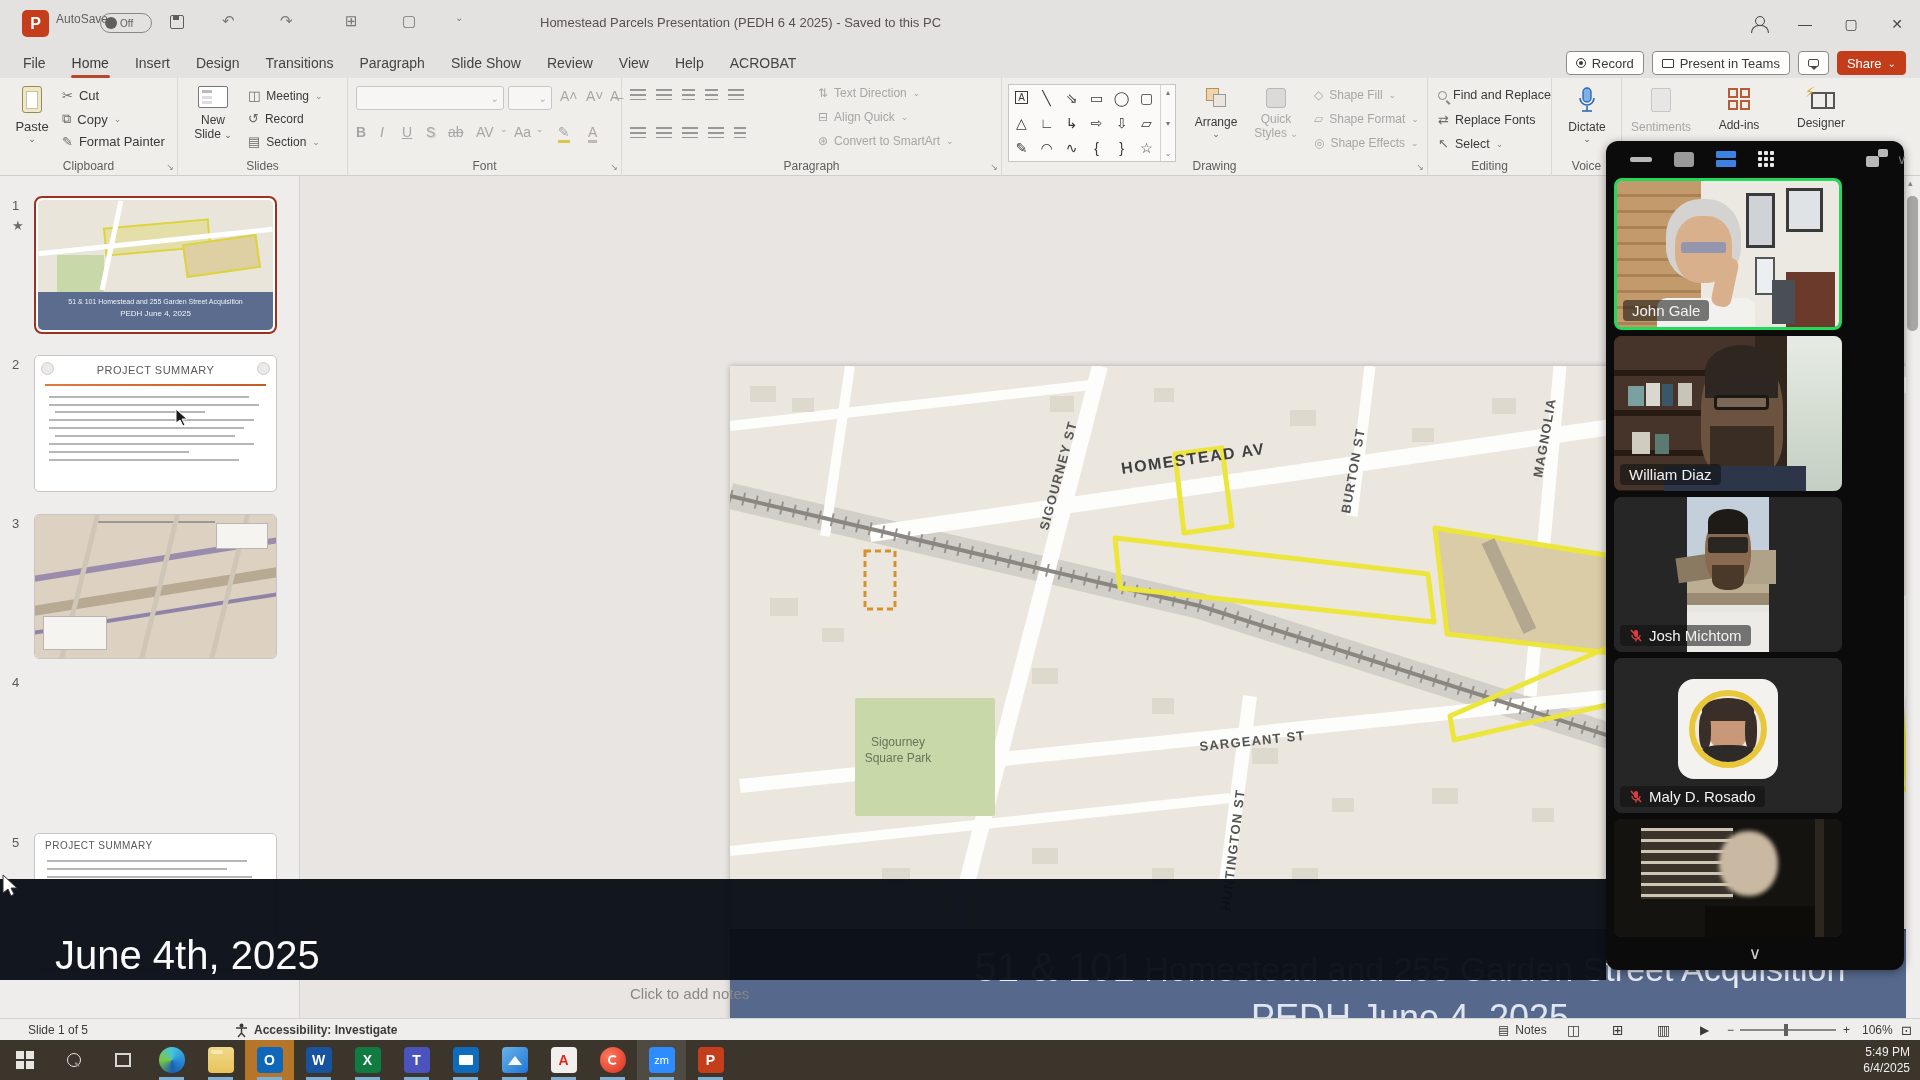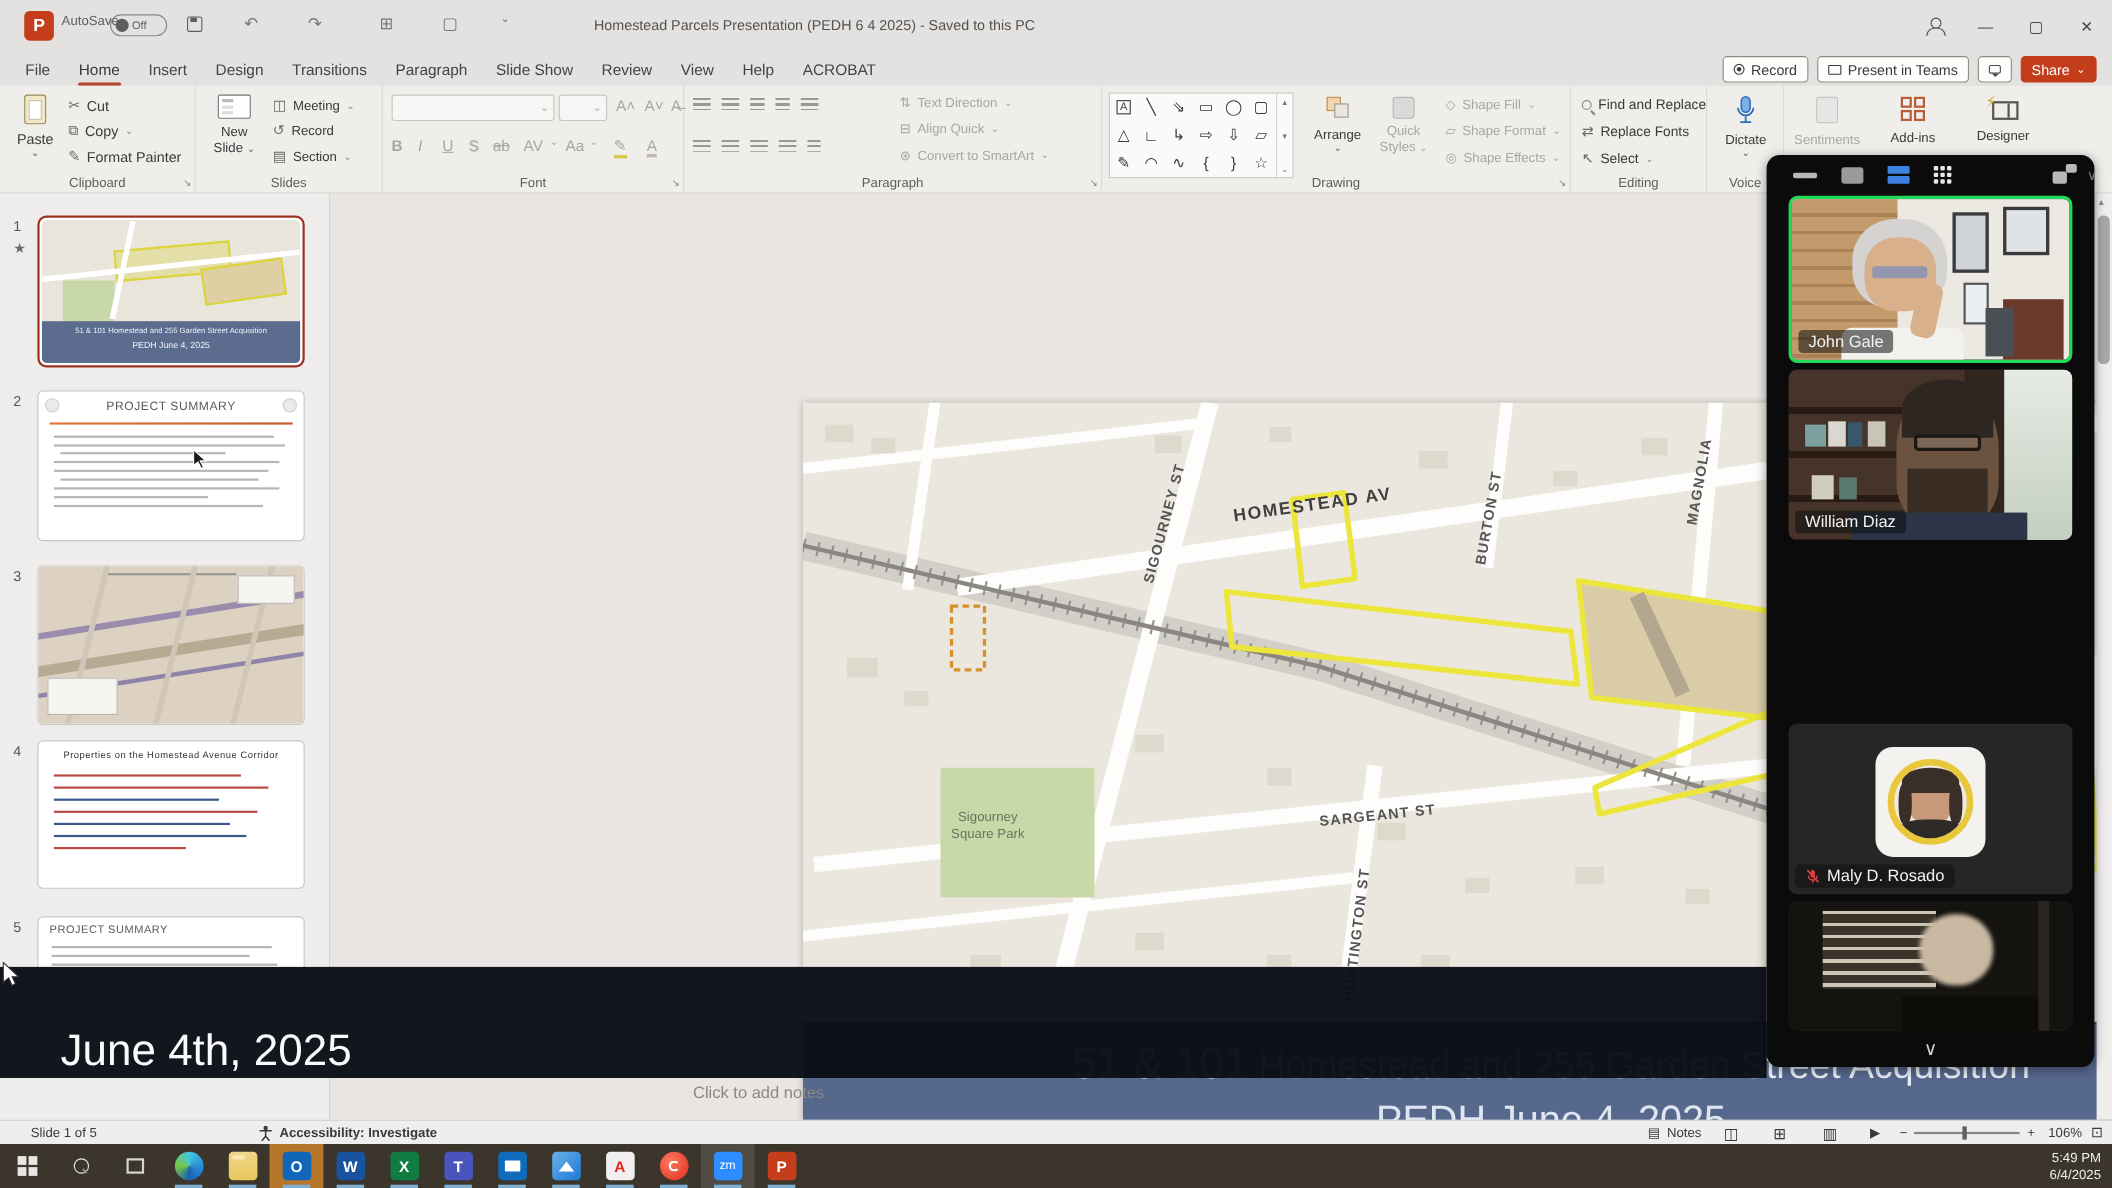--- a/index.html
+++ b/index.html
@@ -86,21 +86,21 @@
   #taskbar{position:absolute;left:0;top:1040px;width:1920px;height:40px;background:#3b352c;display:flex;align-items:center;z-index:60}
   .tslot{width:49px;height:40px;display:flex;align-items:center;justify-content:center;position:relative}
   .tslot.open:after{content:"";position:absolute;bottom:0;left:12px;width:25px;height:3px;background:#7fb0d4}
   .tile{width:26px;height:26px;border-radius:4px;display:flex;align-items:center;justify-content:center;color:#fff;font-weight:bold;font-size:14px}
   .winlogo{width:18px;height:18px;display:grid;grid-template-columns:8px 8px;grid-template-rows:8px 8px;gap:2px}
   .winlogo div{background:#e8e6e3}
   #clock{position:absolute;right:10px;top:4px;text-align:right;color:#f0efed;font-size:12px;line-height:16px}
   
   #zoompanel{position:absolute;left:1606px;top:141px;width:298px;height:829px;background:#0b0b0b;border-radius:12px;z-index:100;box-shadow:0 2px 10px rgba(0,0,0,.4)}
   #zheader{position:absolute;left:0;top:0;width:100%;height:36px;display:flex;align-items:center;gap:22px;padding-left:24px}
-  .ztile{position:absolute;left:20px;width:258px;border-radius:8px;overflow:hidden;background:#242424}
+  .ztile{position:absolute;left:8px;width:228px;border-radius:8px;overflow:hidden;background:#242424}
   .pname{position:absolute;left:6px;bottom:6px;background:rgba(15,15,15,.55);color:#f2f2f2;font-size:15px;padding:2px 9px;border-radius:4px;display:flex;align-items:center;gap:6px}
   .gallery-ic{display:flex;flex-direction:column;gap:2px}
   .gallery-ic div{width:20px;height:7px;background:#3d82e0;border-radius:1px}
   .grid-ic{display:grid;grid-template-columns:repeat(3,4px);grid-template-rows:repeat(3,4px);gap:2px}
   .grid-ic div{background:#e8e8e8;border-radius:1px}
   #zchev{position:absolute;left:50%;transform:translateX(-50%);bottom:6px;color:#cfcfcf;font-size:17px}
 </style>
 </head>
 <body>
 
@@ -508,30 +508,20 @@
       <div style="position:absolute;left:-10px;top:95px;width:280px;height:4px;background:#8f84a8;transform:rotate(-9deg)"></div>
       <div style="position:absolute;left:40px;top:-20px;width:5px;height:200px;background:#cfc6b8;transform:rotate(14deg)"></div>
       <div style="position:absolute;left:120px;top:-20px;width:5px;height:200px;background:#cfc6b8;transform:rotate(14deg)"></div>
       <div style="position:absolute;left:190px;top:-20px;width:5px;height:200px;background:#cfc6b8;transform:rotate(14deg)"></div>
       <div style="position:absolute;left:8px;bottom:8px;width:64px;height:34px;background:#f6f4f1;border:1px solid #b8b6b4"></div>
       <div style="position:absolute;right:8px;top:8px;width:52px;height:26px;background:#f6f4f1;border:1px solid #b8b6b4"></div>
     </div>
   </div>
 
   <span class="tnum" style="top:499px">4</span>
-  <div class="thumb" style="top:497px;height:135px">
-    <div class="t-title" style="margin-top:7px;font-size:8.5px;color:#333">Properties on the Homestead Avenue Corridor</div>
-    <div class="tline" style="left:14px;top:30px;width:170px;background:#b84a42"></div>
-    <div class="tline" style="left:14px;top:41px;width:195px;background:#b84a42"></div>
-    <div class="tline" style="left:14px;top:52px;width:150px;background:#3a5a8c"></div>
-    <div class="tline" style="left:14px;top:63px;width:185px;background:#b84a42"></div>
-    <div class="tline" style="left:14px;top:74px;width:160px;background:#3a5a8c"></div>
-    <div class="tline" style="left:14px;top:85px;width:175px;background:#3a5a8c"></div>
-    <div class="tline" style="left:14px;top:96px;width:120px;background:#b84a42"></div>
-  </div>
 
   <span class="tnum" style="top:659px">5</span>
   <div class="thumb" style="top:657px;height:137px">
     <div class="t-title" style="margin-top:6px;font-size:10px;text-align:left;padding-left:10px">PROJECT SUMMARY</div>
     <div class="tline" style="left:12px;top:26px;width:200px;height:1.5px"></div>
     <div class="tline" style="left:12px;top:34px;width:180px;height:1.5px"></div>
     <div class="tline" style="left:12px;top:42px;width:205px;height:1.5px"></div>
   </div>
 </div>
 
@@ -699,20 +689,42 @@
       <div style="position:absolute;left:40%;top:6%;width:32%;height:34%;border-radius:50% 50% 0 0;background:#2e2620"></div>
       <div style="position:absolute;left:42%;top:58%;width:28%;height:34%;background:#3a2e24;border-radius:0 0 20% 20%"></div>
       <div style="position:absolute;left:44%;top:38%;width:24%;height:10%;border:3px solid #1c1814;border-radius:4px;background:rgba(230,230,230,.15)"></div>
       <div style="position:absolute;left:22%;bottom:0;width:62%;height:16%;background:#2c3648"></div>
     </div>
     <div class="pname">
         <span>William Diaz</span>
       </div>
   </div>
 
+  <div class="ztile" style="top:356px;height:155px">
+    <div style="position:absolute;inset:0;background:#262626">
+      <div style="position:absolute;left:32%;top:0;width:36%;height:100%;background:linear-gradient(#c3cfdb 0 45%,#bcae92 45% 62%,#9a8a72 62% 70%,#e8e6e2 70%)">
+        <div style="position:absolute;left:-12%;top:38%;width:40%;height:16%;background:#8a7a62;transform:rotate(-8deg)"></div>
+        <div style="position:absolute;right:-8%;top:34%;width:45%;height:22%;background:#b0a288"></div>
+        <div style="position:absolute;left:22%;top:12%;width:56%;height:46%;border-radius:45%;background:#8a6a4e"></div>
+        <div style="position:absolute;left:26%;top:8%;width:48%;height:16%;border-radius:50% 50% 0 0;background:#1e1a16"></div>
+        <div style="position:absolute;left:26%;top:26%;width:48%;height:10%;background:#2a2622;border-radius:3px"></div>
+        <div style="position:absolute;left:30%;top:44%;width:40%;height:16%;background:#4a3828;border-radius:0 0 40% 40%"></div>
+        <div style="position:absolute;left:0;bottom:0;width:100%;height:26%;background:#ecebe8"></div>
+      </div>
+    </div>
+    <div class="pname">
+      <svg width="14" height="14" viewBox="0 0 14 14">
+          <rect x="5" y="1" width="4" height="7" rx="2" fill="#d84040"></rect>
+          <path d="M3 6 a4 4 0 0 0 8 0" fill="none" stroke="#d84040" stroke-width="1.4"></path>
+          <line x1="7" y1="10" x2="7" y2="12.5" stroke="#d84040" stroke-width="1.4"></line>
+          <line x1="2" y1="1" x2="12" y2="12" stroke="#d84040" stroke-width="1.6"></line>
+        </svg>
+      <span>Josh Michtom</span>
+    </div>
+  </div>
 
   <div class="ztile" style="top:517px;height:155px">
     <div style="position:absolute;inset:0;background:#262626">
       <div style="position:absolute;left:50%;top:46%;transform:translate(-50%,-50%);width:100px;height:100px;background:#f4f2ef;border-radius:16px"></div>
       <div style="position:absolute;left:50%;top:46%;transform:translate(-50%,-50%);width:78px;height:78px;border-radius:50%;border:6px solid #e8c83a;background:#efe9e2;overflow:hidden">
         <div style="position:absolute;left:18%;top:12%;width:64%;height:70%;border-radius:45%;background:#c89878"></div>
         <div style="position:absolute;left:10%;top:2%;width:80%;height:36%;border-radius:50% 50% 0 0;background:#3a2e28"></div>
         <div style="position:absolute;left:6%;top:24%;width:18%;height:56%;background:#3a2e28;border-radius:40%"></div>
         <div style="position:absolute;right:6%;top:24%;width:18%;height:56%;background:#3a2e28;border-radius:40%"></div>
         <div style="position:absolute;left:8%;bottom:-4%;width:84%;height:30%;background:#2e2a28;border-radius:40% 40% 0 0"></div>

